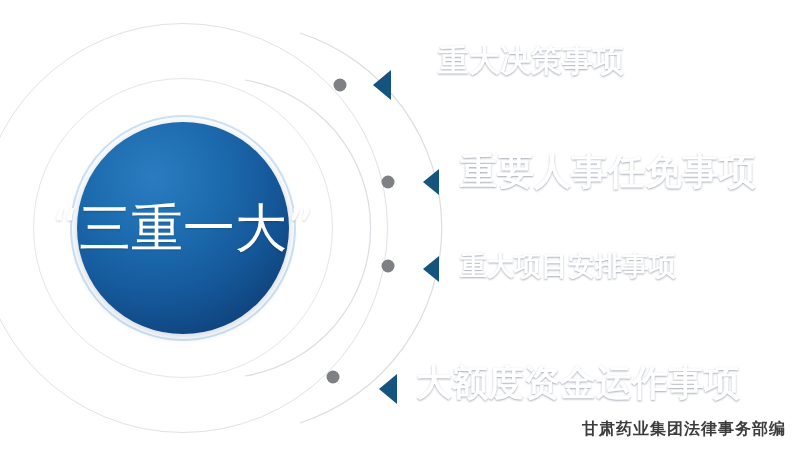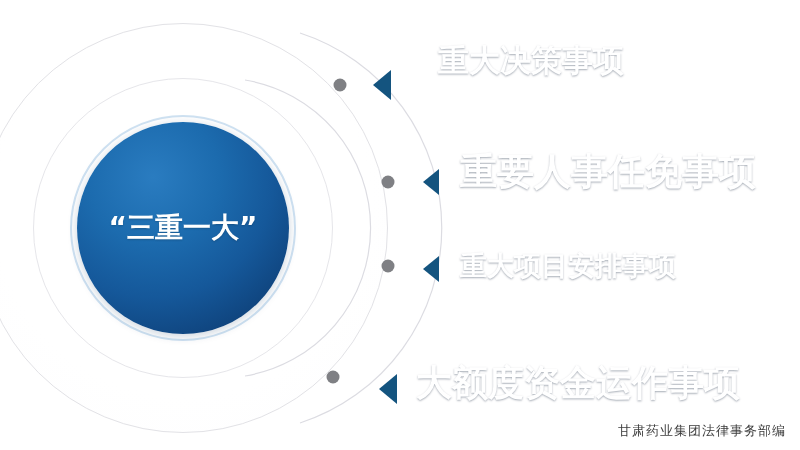--- a/index.html
+++ b/index.html
@@ -57,22 +57,22 @@
     height: 212px;
     border-radius: 50%;
     background: radial-gradient(circle at 36% 26%, #2a7cc0 0%, #1c6bae 32%, #15589a 58%, #0e4078 85%, #0b3363 100%);
     box-shadow: 0 2px 10px rgba(10,50,95,0.22);
     display: flex;
     align-items: center;
     justify-content: center;
   }
   .core-label {
     color: #ffffff;
-    font-size: 28px;
-    font-weight: bold;
+    font-size: 52px;
+    font-weight: normal;
     letter-spacing: 0px;
     line-height: 1;
     white-space: nowrap;
     text-shadow: 0 1px 2px rgba(0,0,0,0.18);
     font-family: "DejaVu Sans", "Liberation Sans", sans-serif;
   }
 
   
   #connectors {
     position: absolute;
@@ -114,22 +114,22 @@
     height: 0;
     border-style: solid;
   }
 
   
   .footer-credit {
     position: absolute;
     right: 14px;
     bottom: 10px;
     color: #3c3c3c;
-    font-size: 13px;
-    font-weight: normal;
+    font-size: 16px;
+    font-weight: bold;
     letter-spacing: 1px;
     white-space: nowrap;
     font-family: "DejaVu Serif", "Liberation Serif", serif;
   }
 </style>
 </head>
 <body>
 
 <div id="stage">
 

